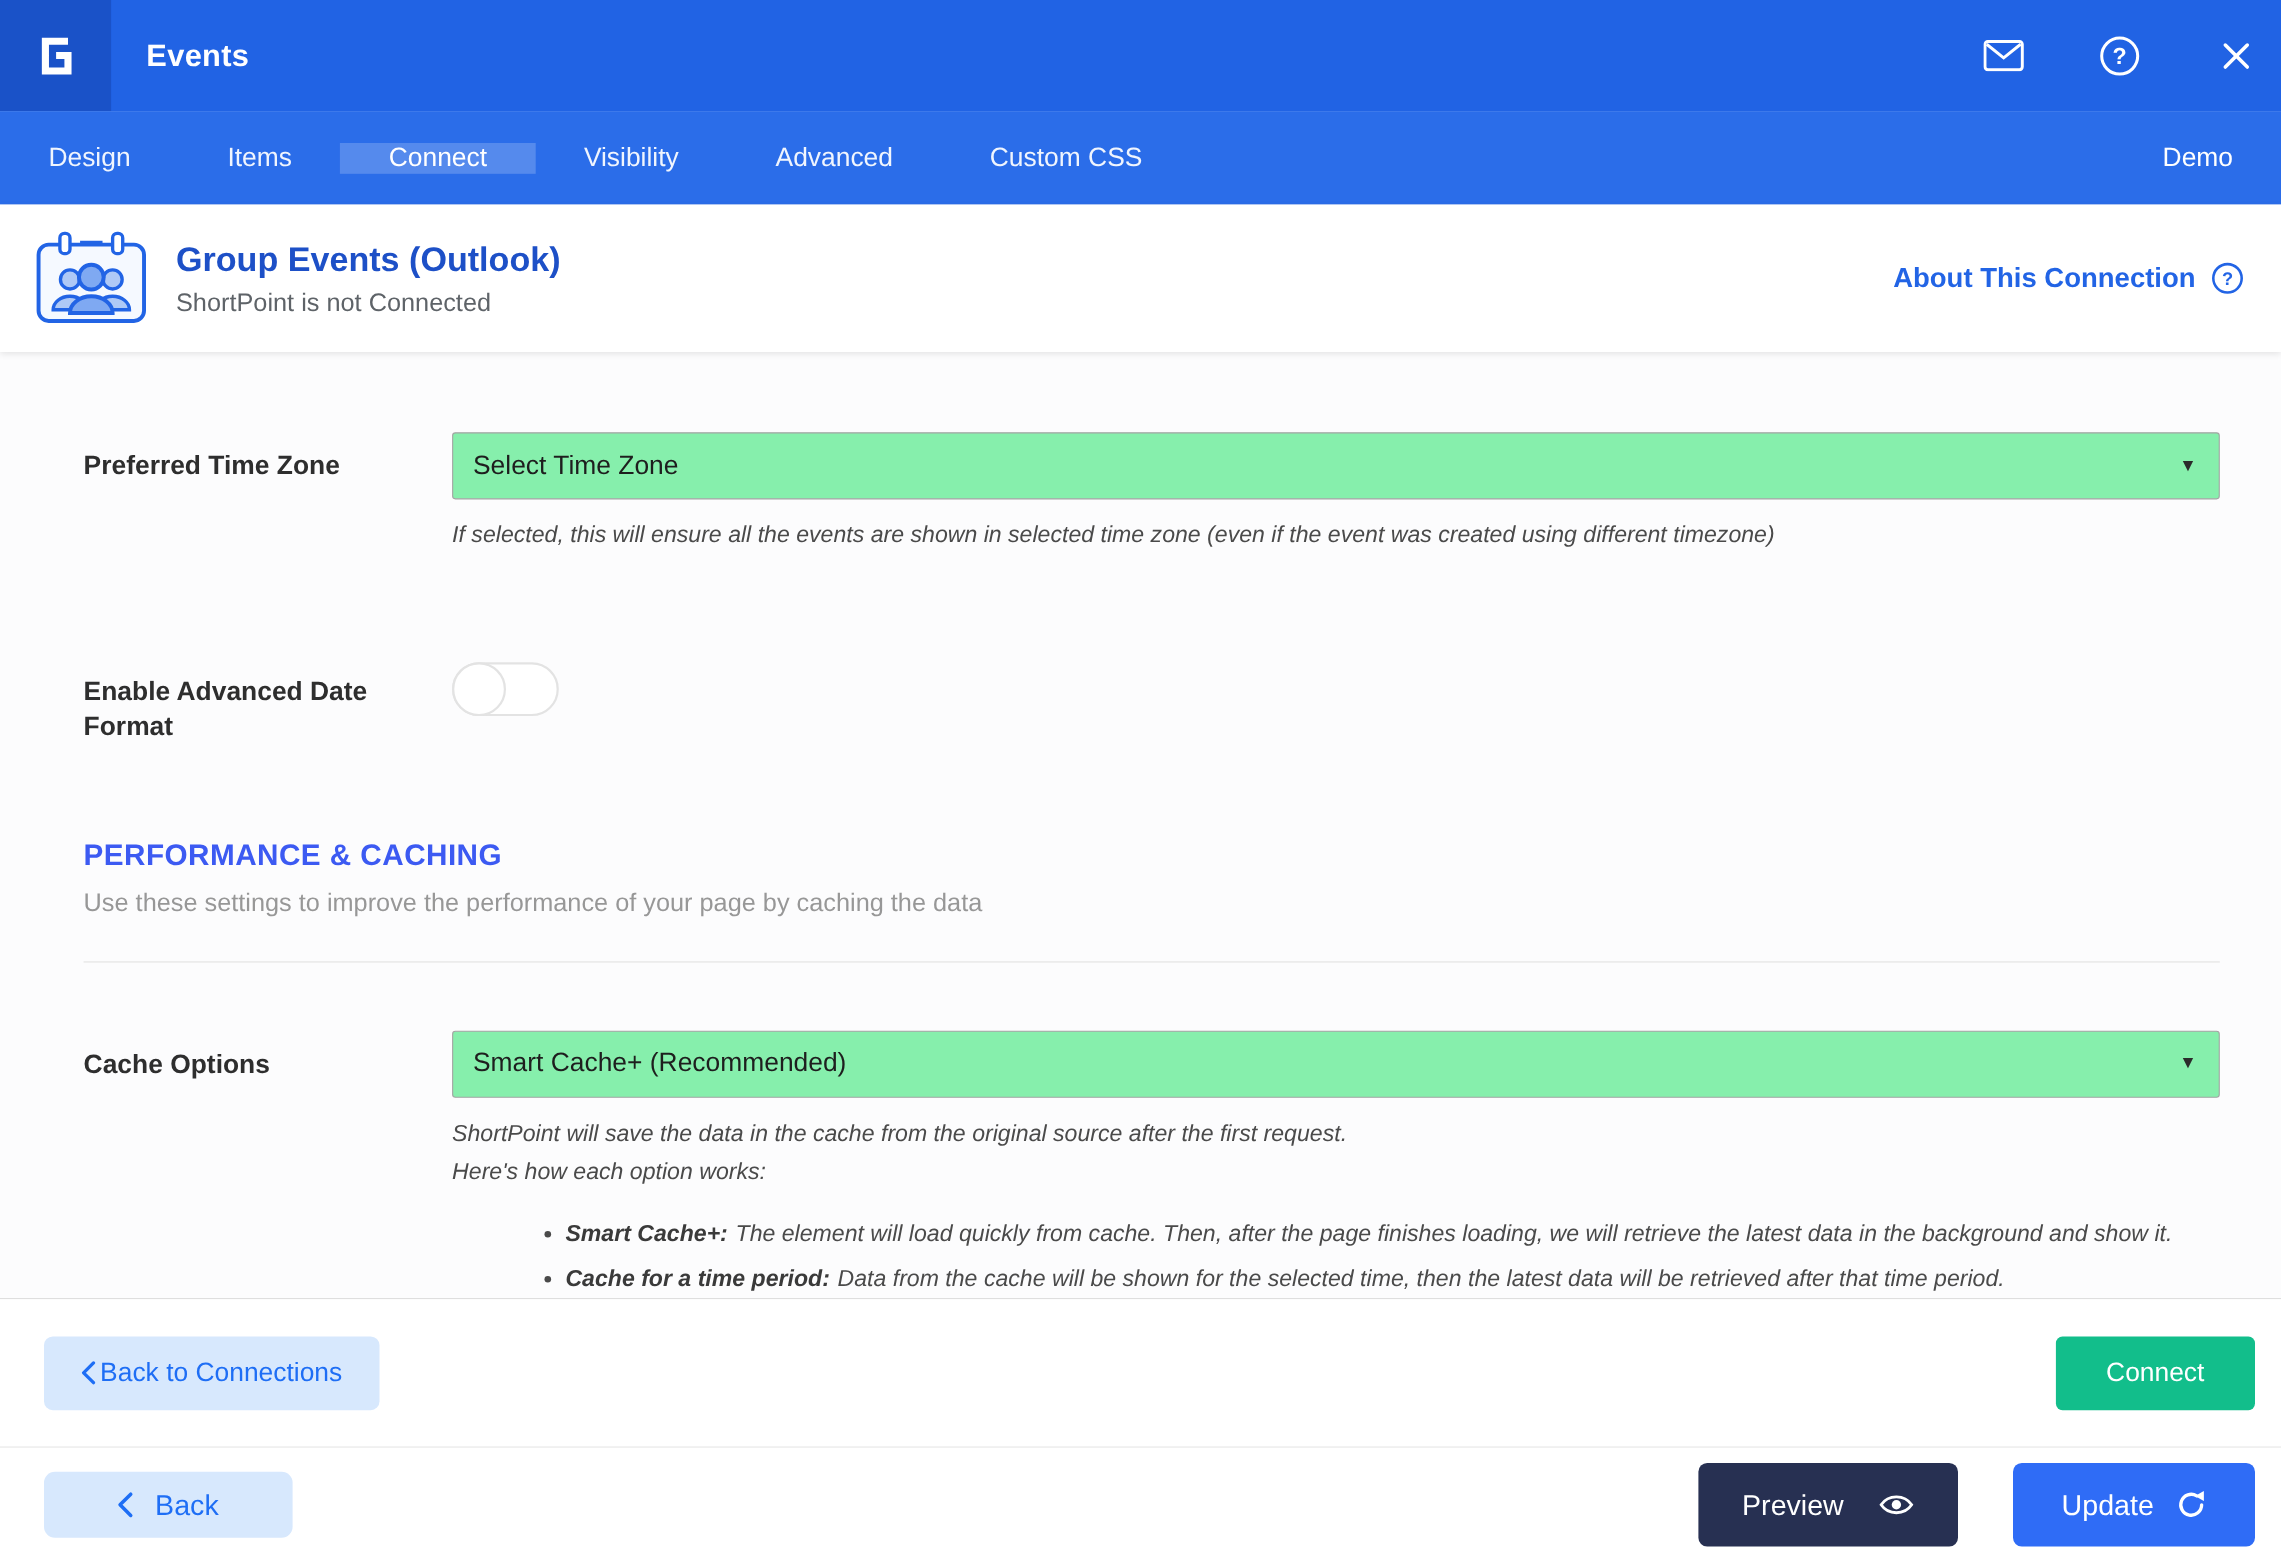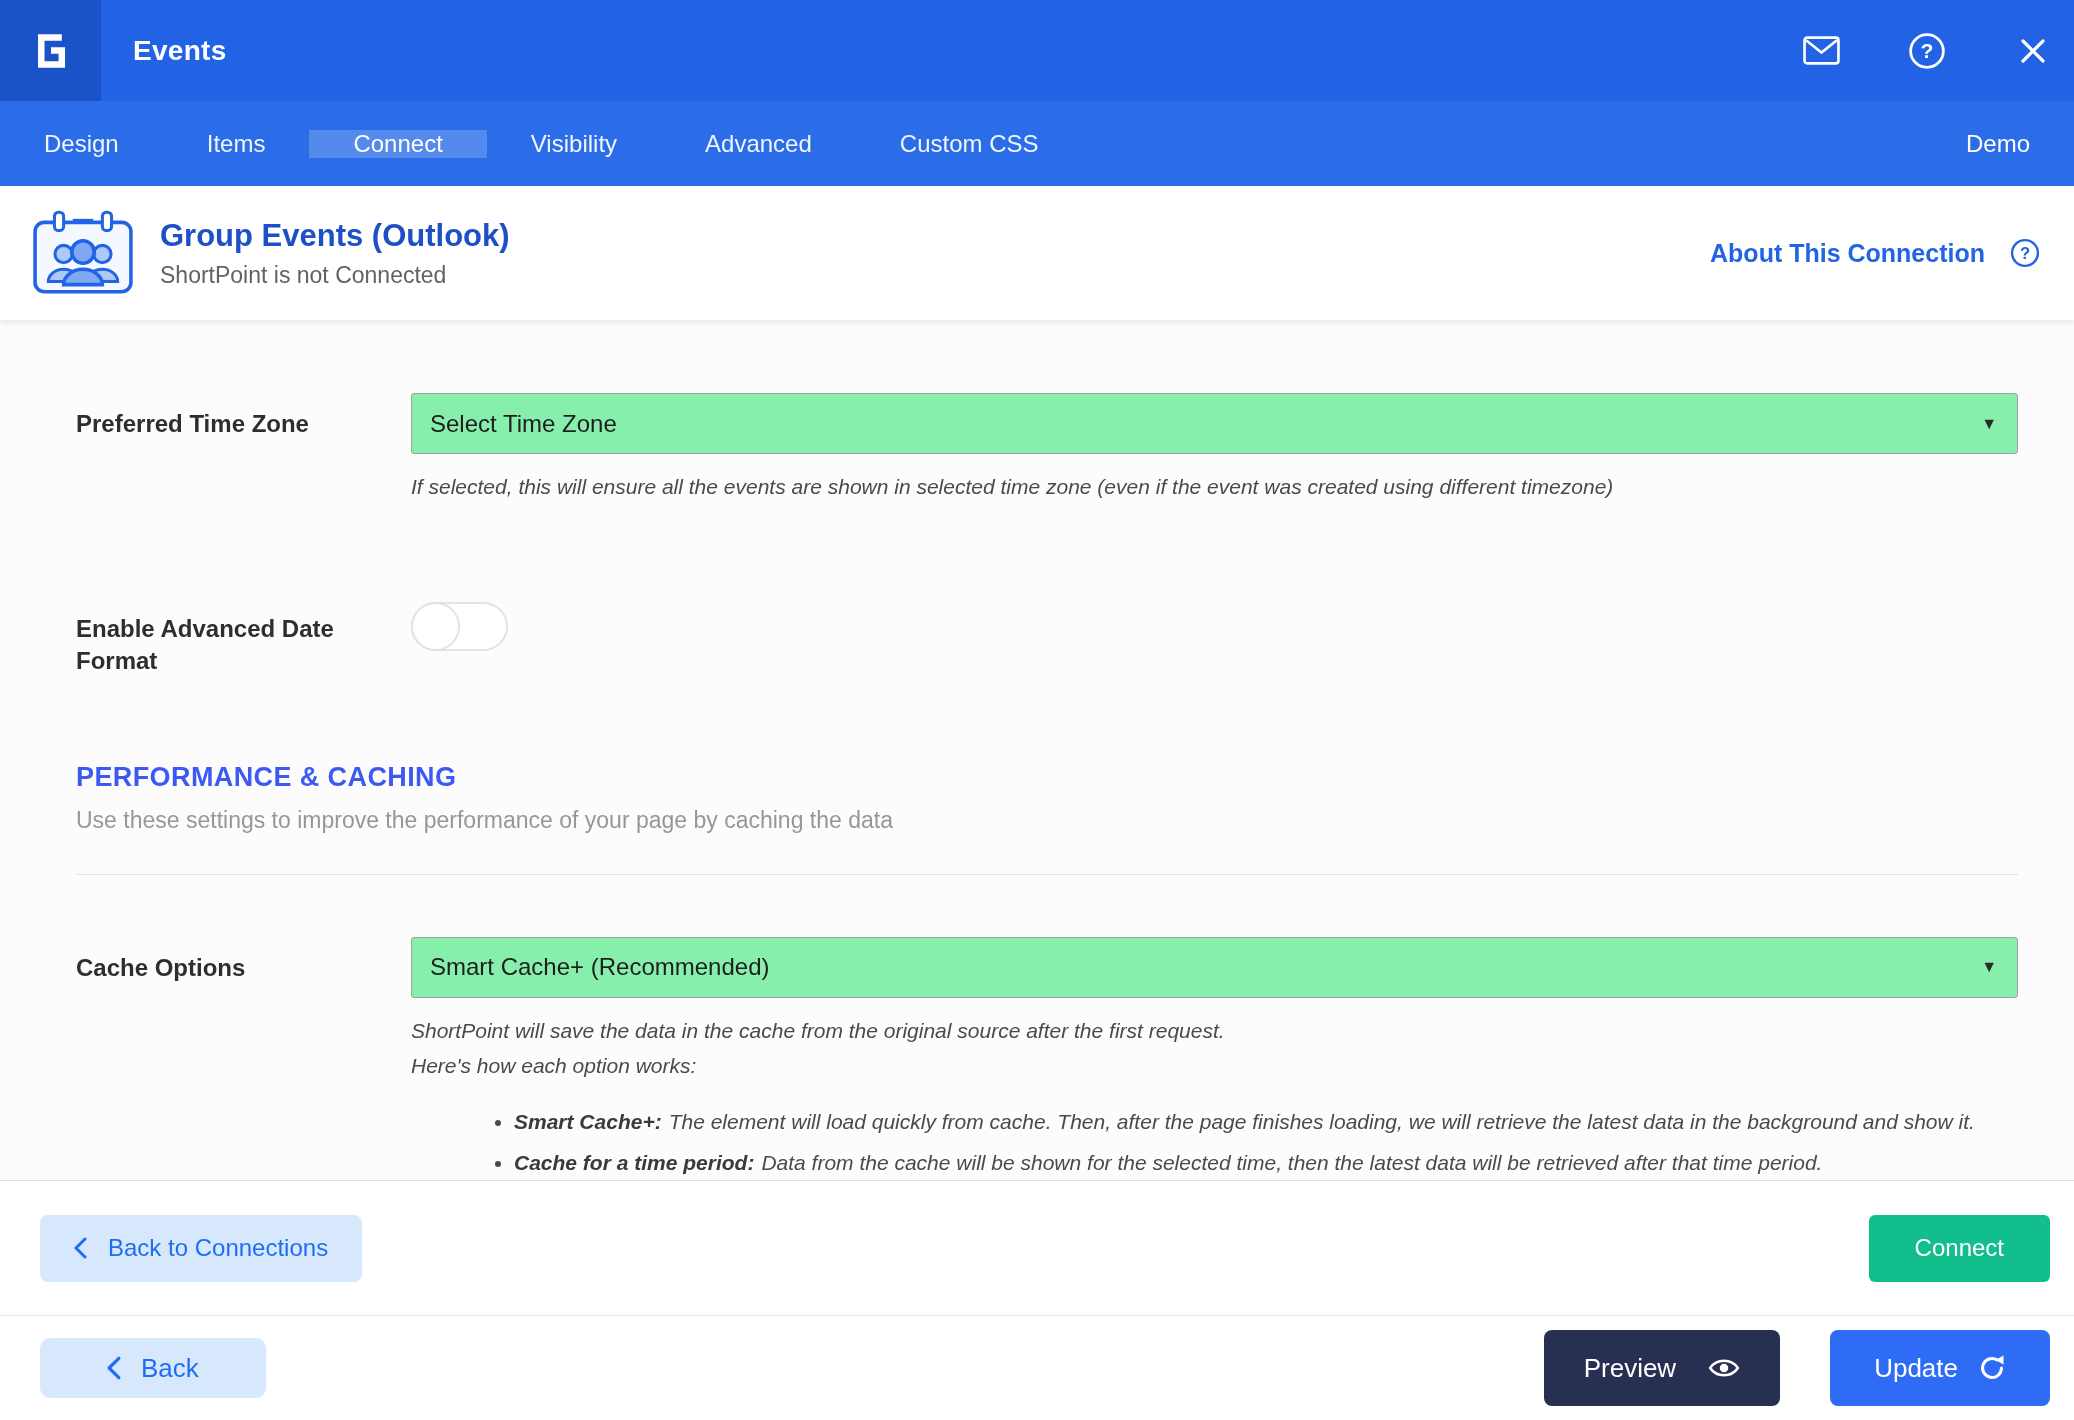--- a/index.html
+++ b/index.html
@@ -19,21 +19,21 @@
   .tab { display:flex; align-items:center; padding:0 44px; color:rgba(255,255,255,0.93); font-size:24px; cursor:pointer; }
   .tab.active { background:rgba(255,255,255,0.20); font-weight:500; color:#fff; }
   .tab-demo { margin-left:auto; display:flex; align-items:center; padding:0 44px; color:#fff; font-size:24px; cursor:pointer; }
 
   
   .conn-header { height:134px; flex:0 0 134px; background:#fff; display:flex; align-items:center; padding:0 34px 0 32px; box-shadow:0 2px 6px rgba(0,0,0,0.10); position:relative; z-index:3; }
   .conn-icon { width:102px; height:86px; flex:0 0 102px; }
   .conn-text { margin-left:26px; }
   .conn-title { color:#1D50C7; font-size:31px; font-weight:700; }
   .conn-sub { color:#5E6368; font-size:23px; margin-top:8px; }
-  .about-link { margin-left:auto; display:flex; align-items:center; gap:25px; color:#2264E5; font-size:25px; font-weight:700; cursor:pointer; }
+  .about-link { margin-left:auto; display:flex; align-items:center; gap:14px; color:#2264E5; font-size:25px; font-weight:700; cursor:pointer; }
 
   
   .content { flex:1 1 auto; overflow:hidden; background:#FCFCFD; padding:73px 56px 0 76px; position:relative; z-index:1; }
   .form-row { display:flex; }
   .form-label { width:335px; flex:0 0 335px; font-size:24px; font-weight:700; color:#2E2E2E; padding-top:15px; line-height:1.35; padding-right:30px; }
   .form-field { flex:1 1 auto; min-width:0; }
   .select { height:61px; border:1px solid #A3A3A3; border-radius:3px; background:#86efac; display:flex; align-items:center; justify-content:space-between; padding:0 20px 0 18px; font-size:24px; color:#1E1E1E; cursor:pointer; }
   .caret { font-size:16px; color:#2b2b2b; }
   .help { font-style:italic; color:#4A4A4A; font-size:21px; margin-top:18px; line-height:1.42; }
   .help + .help { margin-top:6px; }
@@ -48,21 +48,21 @@
 
   .row-cache { margin-top:62px; }
   .bullets { margin-top:26px; padding-left:103px; }
   .bullets li { font-style:italic; font-size:21px; color:#4A4A4A; line-height:1.45; margin-bottom:10px; }
   .bullet-term { font-weight:700; color:#3A3A3A; margin-right:7px; }
 
   
   .sticky-bar { height:135px; flex:0 0 135px; background:#fff; border-top:1px solid #DEDEDE; display:flex; align-items:center; justify-content:space-between; padding:0 24px 0 40px; position:relative; z-index:4; }
   .btn { display:inline-flex; align-items:center; justify-content:center; border:none; cursor:pointer; font-family:"Liberation Sans", sans-serif; }
   .btn-light-blue { background:#D7E8FD; color:#1E6EF5; }
-  .btn-back-conn { height:67px; padding:0 34px; border-radius:8px; font-size:24px; gap:21px; }
+  .btn-back-conn { height:67px; padding:0 34px; border-radius:8px; font-size:24px; gap:4px; }
   .btn-connect { height:67px; padding:0 46px; border-radius:6px; background:#12BE8B; color:#fff; font-size:24px; }
 
   
   .bottom-bar { height:105px; flex:0 0 105px; background:#fff; border-top:1px solid #E6E6E6; display:flex; align-items:center; padding:0 24px 0 40px; position:relative; z-index:4; }
   .btn-back { height:60px; padding:0 67px; border-radius:10px; font-size:26px; gap:20px; }
   .bottom-right { margin-left:auto; display:flex; align-items:center; gap:50px; }
   .btn-preview { height:76px; padding:0 40px; border-radius:8px; background:#273052; color:#fff; font-size:26px; gap:32px; }
   .btn-update { height:76px; padding:0 44px; border-radius:8px; background:#2F6CF6; color:#fff; font-size:26px; gap:20px; }
 </style>
 </head>

